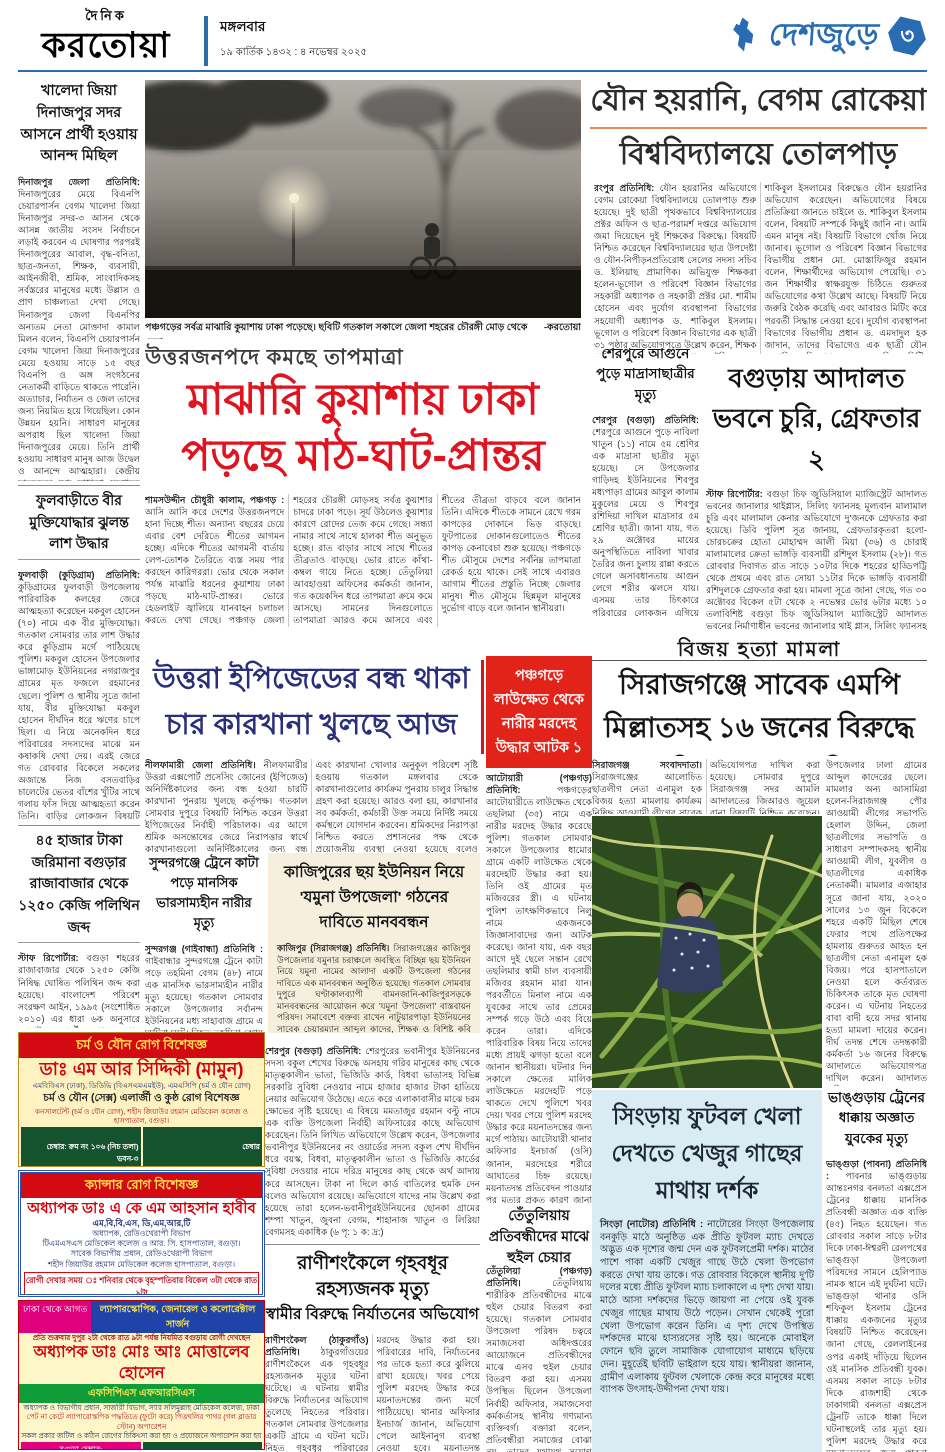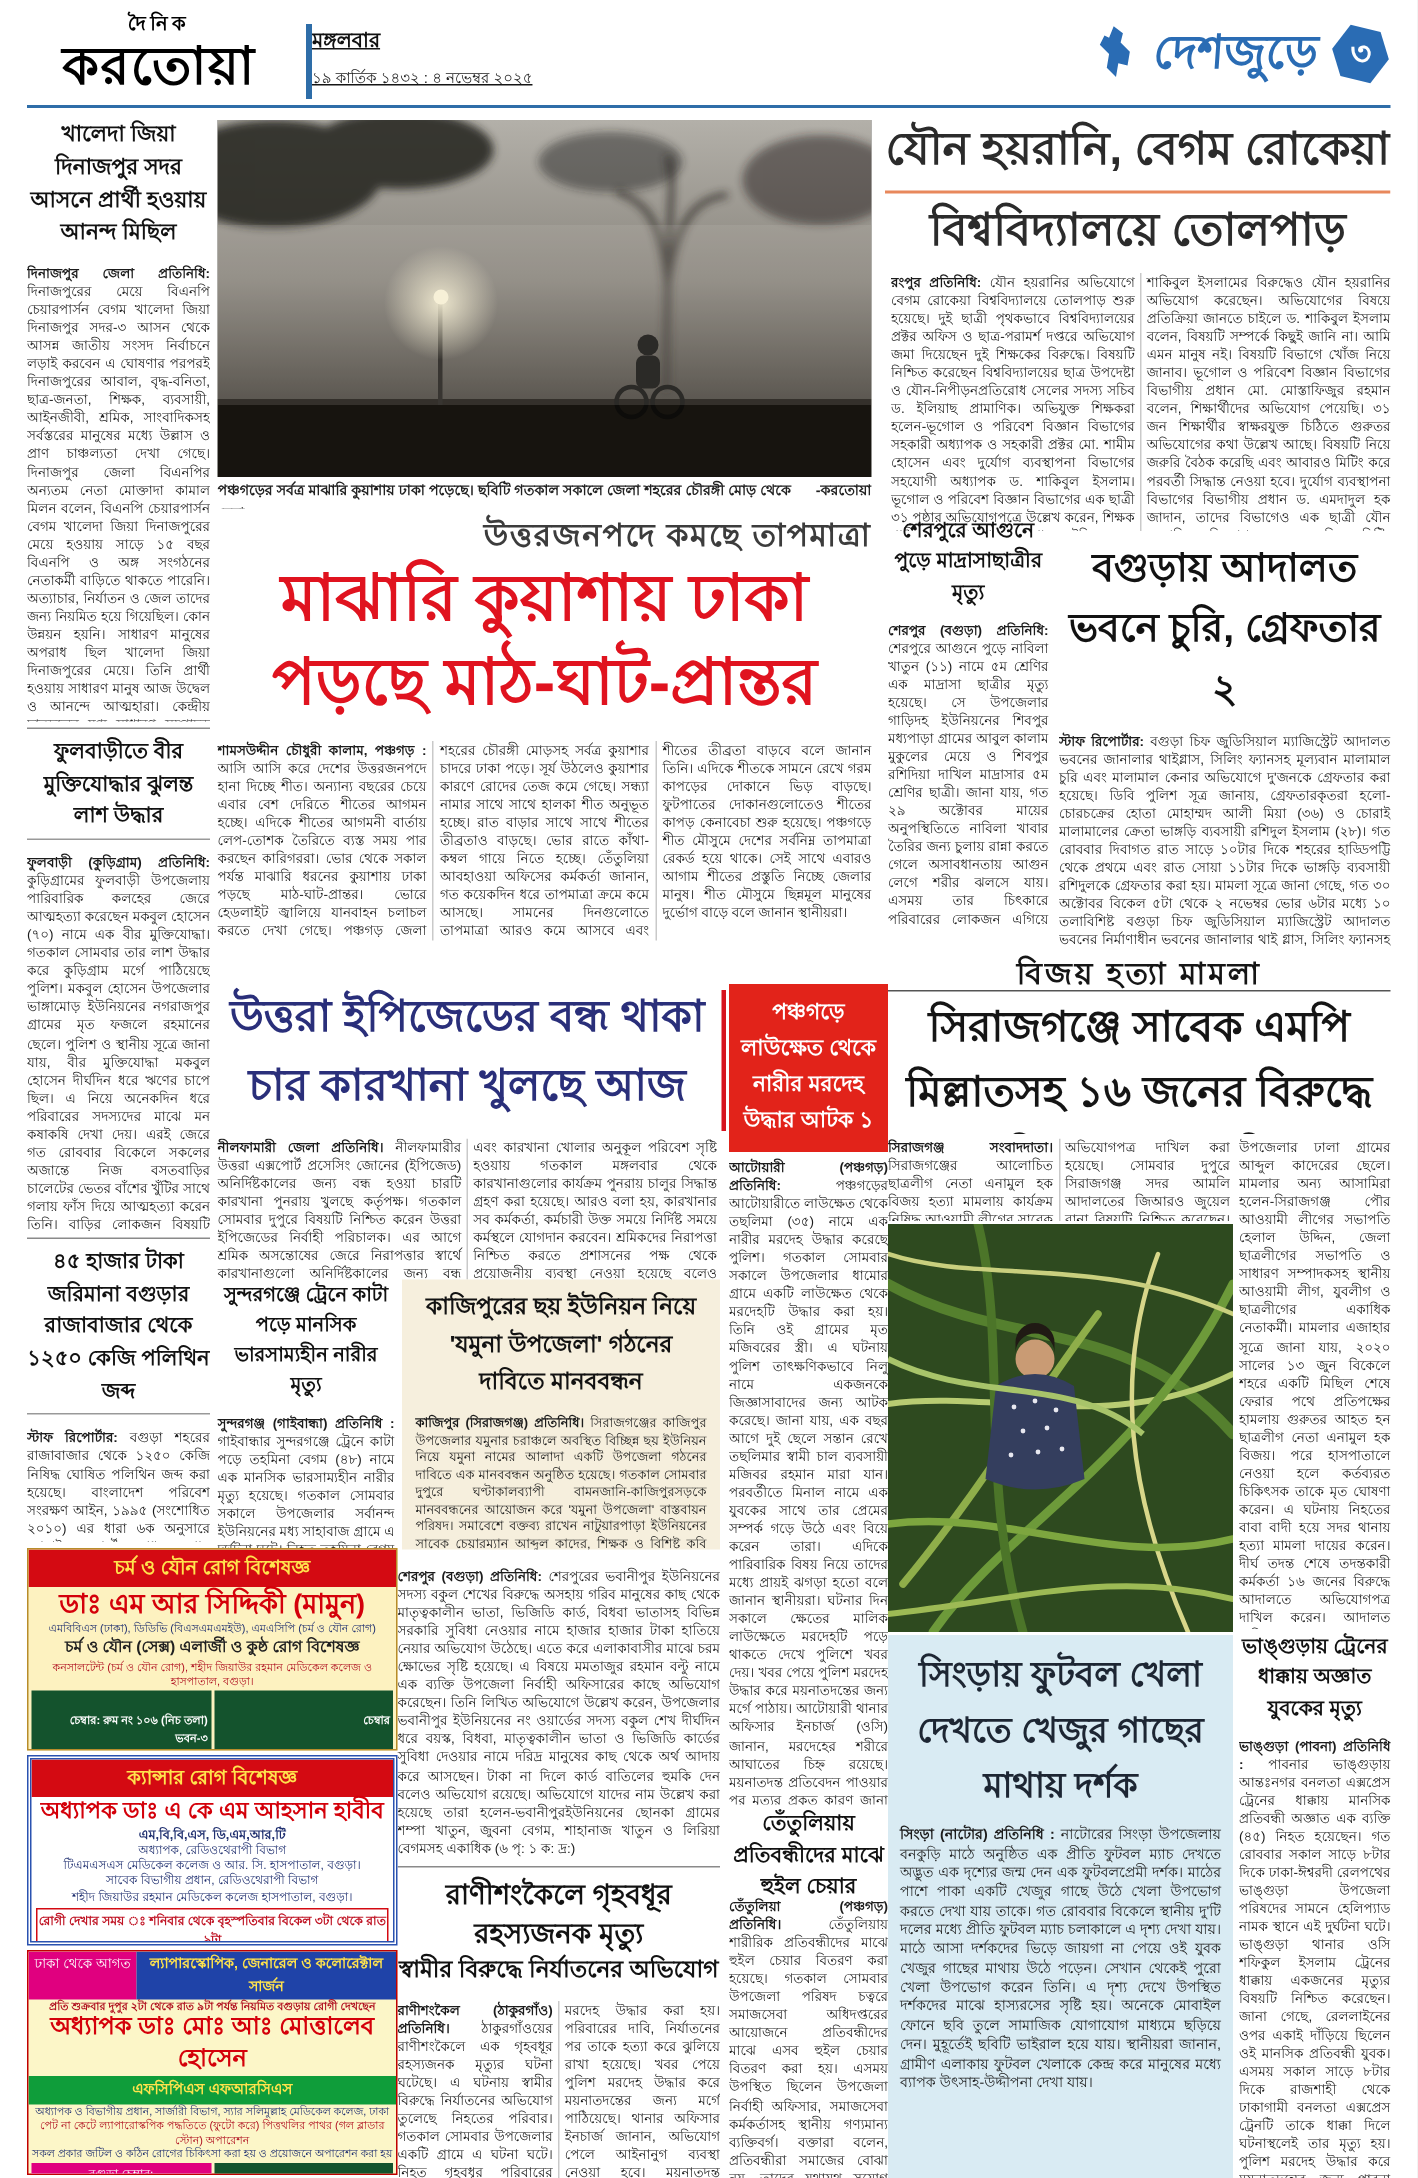--- a/index.html
+++ b/index.html
@@ -9,39 +9,39 @@
   .byl{font-weight:bold;}
   .c2{column-count:2;column-gap:8px;column-rule:1px solid #c9c9c9;}
   .c3{column-count:3;column-gap:9px;column-rule:1px solid #c9c9c9;}
   .hd{font-weight:bold;text-align:center;color:#121212;}
   .sep-top{border-top:1.5px solid #8a8a8a;}
 
   
   #m-logo{left:18px;top:6px;width:176px;height:64px;text-align:center;}
   .logo-top{font-size:13px;font-weight:bold;letter-spacing:3px;color:#000;}
   .logo-main{font-size:35px;font-weight:bold;color:#000;line-height:1.0;letter-spacing:1px;}
-  #m-date{left:204px;top:16px;width:200px;height:50px;border-left:4px solid #2e6da8;text-decoration:underline;}
+  #m-date{left:204px;top:16px;width:200px;height:50px;border-left:4px solid #2e6da8;padding-left:12px;}
   .m-day{font-size:13.5px;font-weight:bold;color:#111;}
   .m-dateline{font-size:10px;color:#222;margin-top:5px;}
   #m-section{left:640px;top:4px;width:287px;height:64px;display:flex;align-items:center;justify-content:flex-end;gap:8px;}
   .sec-title{color:#2a6cb4;font-weight:bold;font-size:31px;transform:skewX(-4deg);}
   .hexa{width:40px;height:40px;background:#2a6cb4;clip-path:polygon(27% 4%,78% 9%,98% 52%,73% 96%,22% 91%,2% 48%);display:flex;align-items:center;justify-content:center;color:#fff;font-weight:bold;font-size:22px;transform:rotate(8deg);}
   #m-rule{left:18px;top:70px;width:909px;height:2px;background:#2e6da8;}
 
   
   #s-khaleda{left:18px;top:80px;width:122px;height:401px;}
   #s-fulbari{left:18px;top:485px;width:122px;height:336px;padding-top:4px;}
   #s-poly{left:18px;top:825px;width:122px;height:203px;padding-top:4px;}
   .lhd{font-size:14.5px;line-height:1.5;margin-bottom:5px;}
   .lhd2{font-size:14px;line-height:1.55;margin-bottom:5px;padding-bottom:4px;border-bottom:1px solid #999;}
 
   
   #lead-photo{left:145px;top:80px;width:436px;height:238px;background:#6d6a64;}
   #lead-cap{left:145px;top:320px;width:436px;height:19px;display:flex;justify-content:space-between;font-size:9.5px;font-weight:bold;color:#222;}
-  #lead-kicker{left:145px;top:341px;width:436px;height:30px;font-size:21px;font-weight:bold;text-align:right;color:#3c3c3c;letter-spacing:1px;}
+  #lead-kicker{left:145px;top:341px;width:436px;height:30px;font-size:21px;font-weight:bold;text-align:left;color:#3c3c3c;letter-spacing:1px;}
   #lead-head{left:145px;top:372px;width:436px;height:118px;font-size:43px;font-weight:bold;text-align:center;color:#e0131f;line-height:1.3;}
   #lead-body{left:145px;top:494px;width:436px;height:156px;}
 
   
   #rokeya-head{left:590px;top:78px;width:337px;height:100px;text-align:center;font-weight:bold;color:#2b2b2b;font-size:30px;line-height:1.45;}
   #rokeya-head .l1{display:block;border-bottom:2px solid #e8885c;padding-bottom:5px;margin-bottom:3px;}
   #rokeya-body{left:594px;top:182px;width:333px;height:172px;}
 
   
   #s-sherpurfire{left:592px;top:344px;width:107px;height:274px;}

